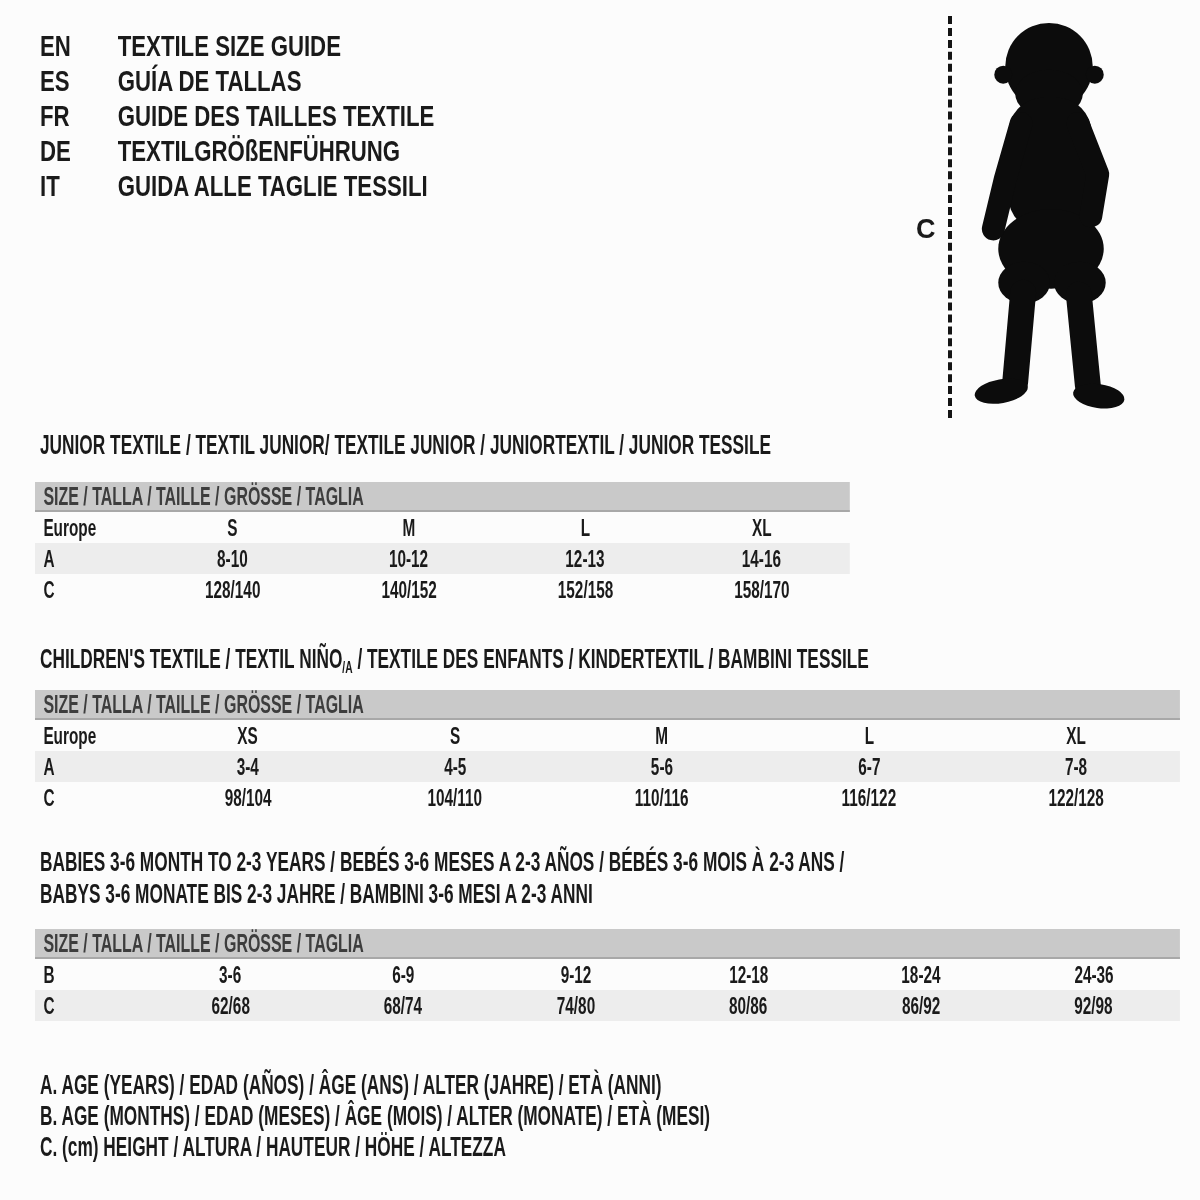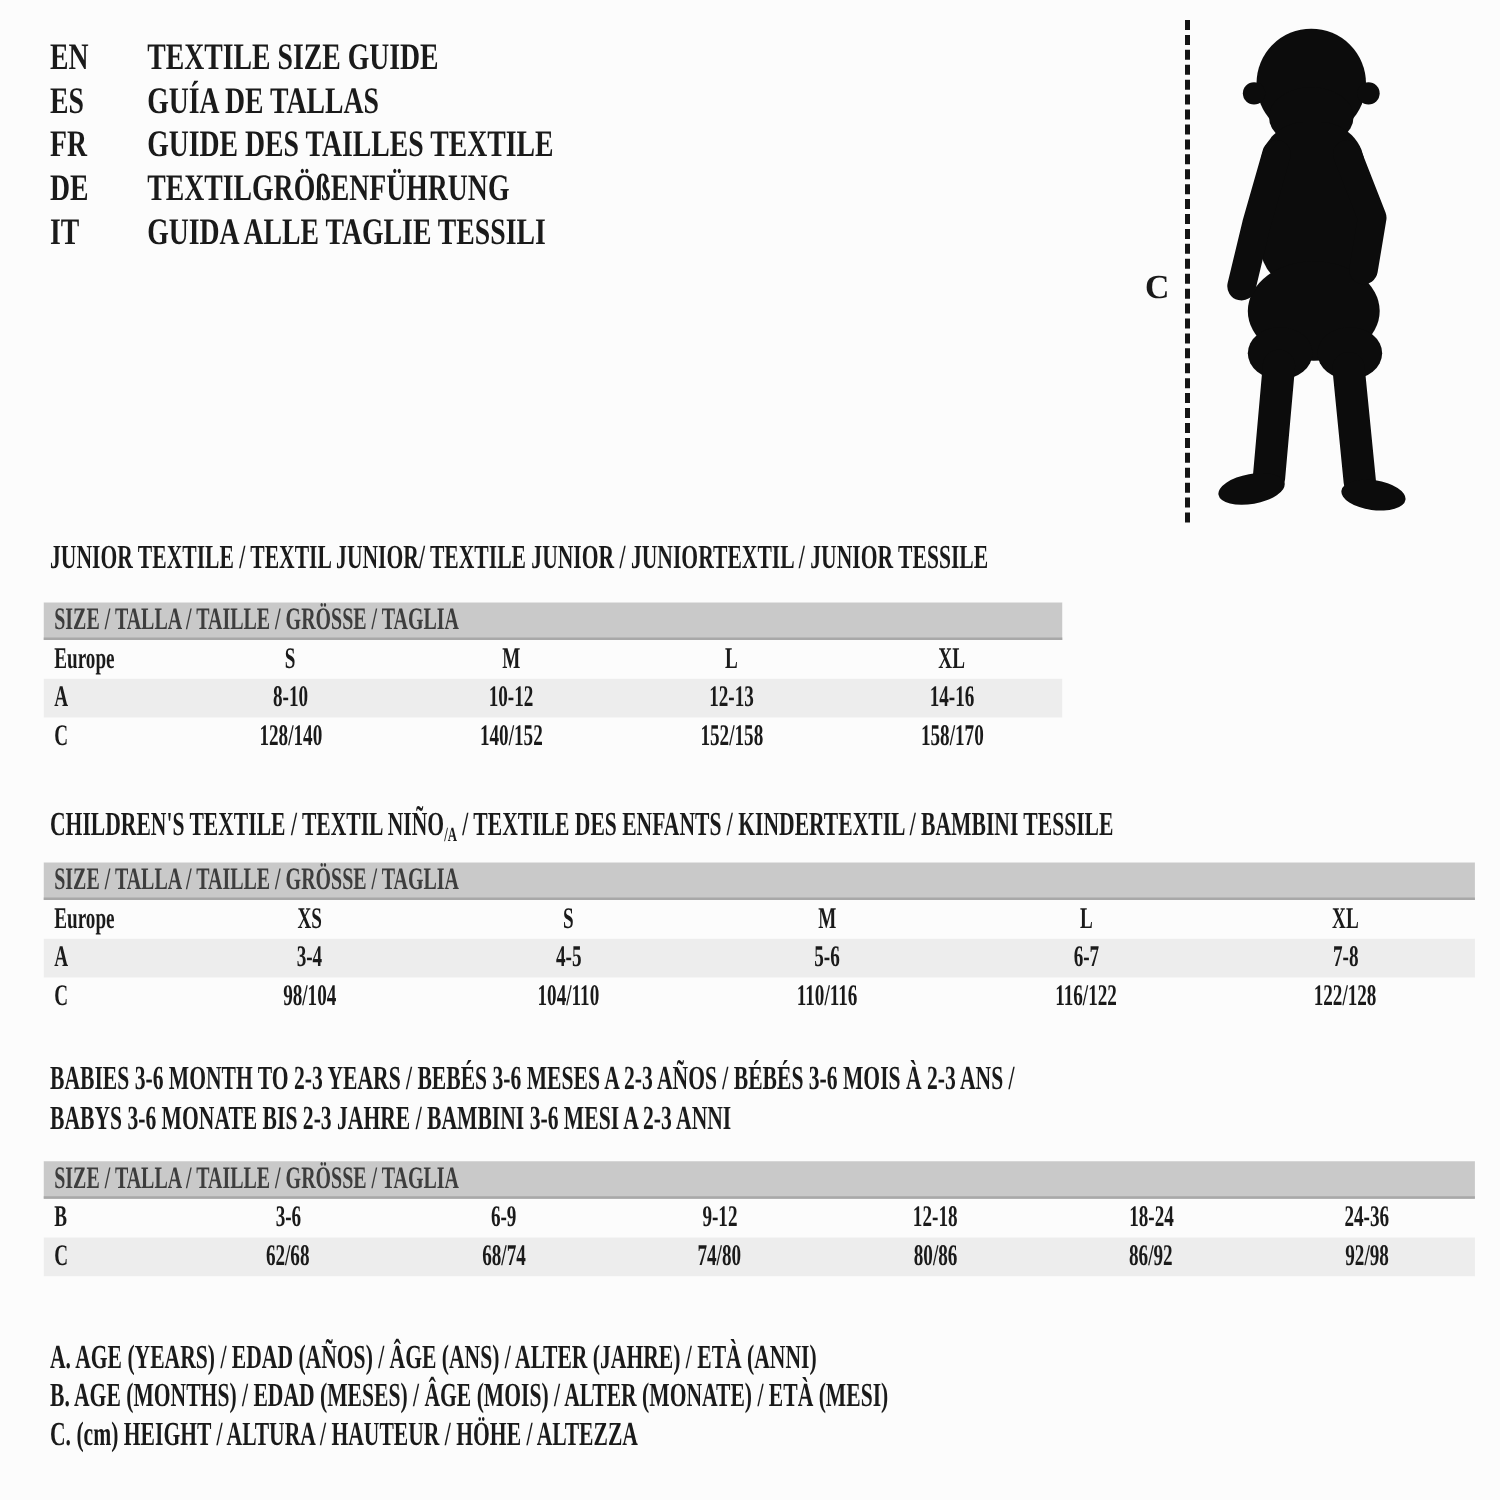--- a/index.html
+++ b/index.html
@@ -1,19 +1,19 @@
 <!DOCTYPE html>
 <html><head>
 <meta charset="utf-8">
 <style>
   html,body { margin:0; padding:0; }
   .page {
     position:relative; width:1200px; height:1200px;
     background:#fcfcfc; color:#1a1a1a;
-    font-family:Liberation Serif, serif; font-weight:bold;
+    font-family:Liberation Sans, sans-serif; font-weight:bold;
     overflow:hidden;
   }
   
   .lang-list { position:absolute; left:40px; top:28px; }
   .lang-row { display:flex; height:35px; align-items:center; font-size:30px;
               transform:scaleX(0.74); transform-origin:0 50%; white-space:nowrap; }
   .lang-code { width:105px; }
   
   .measure-line { position:absolute; left:948px; top:16px; height:402px; width:0;
                   border-left:4px dashed #141414; }

